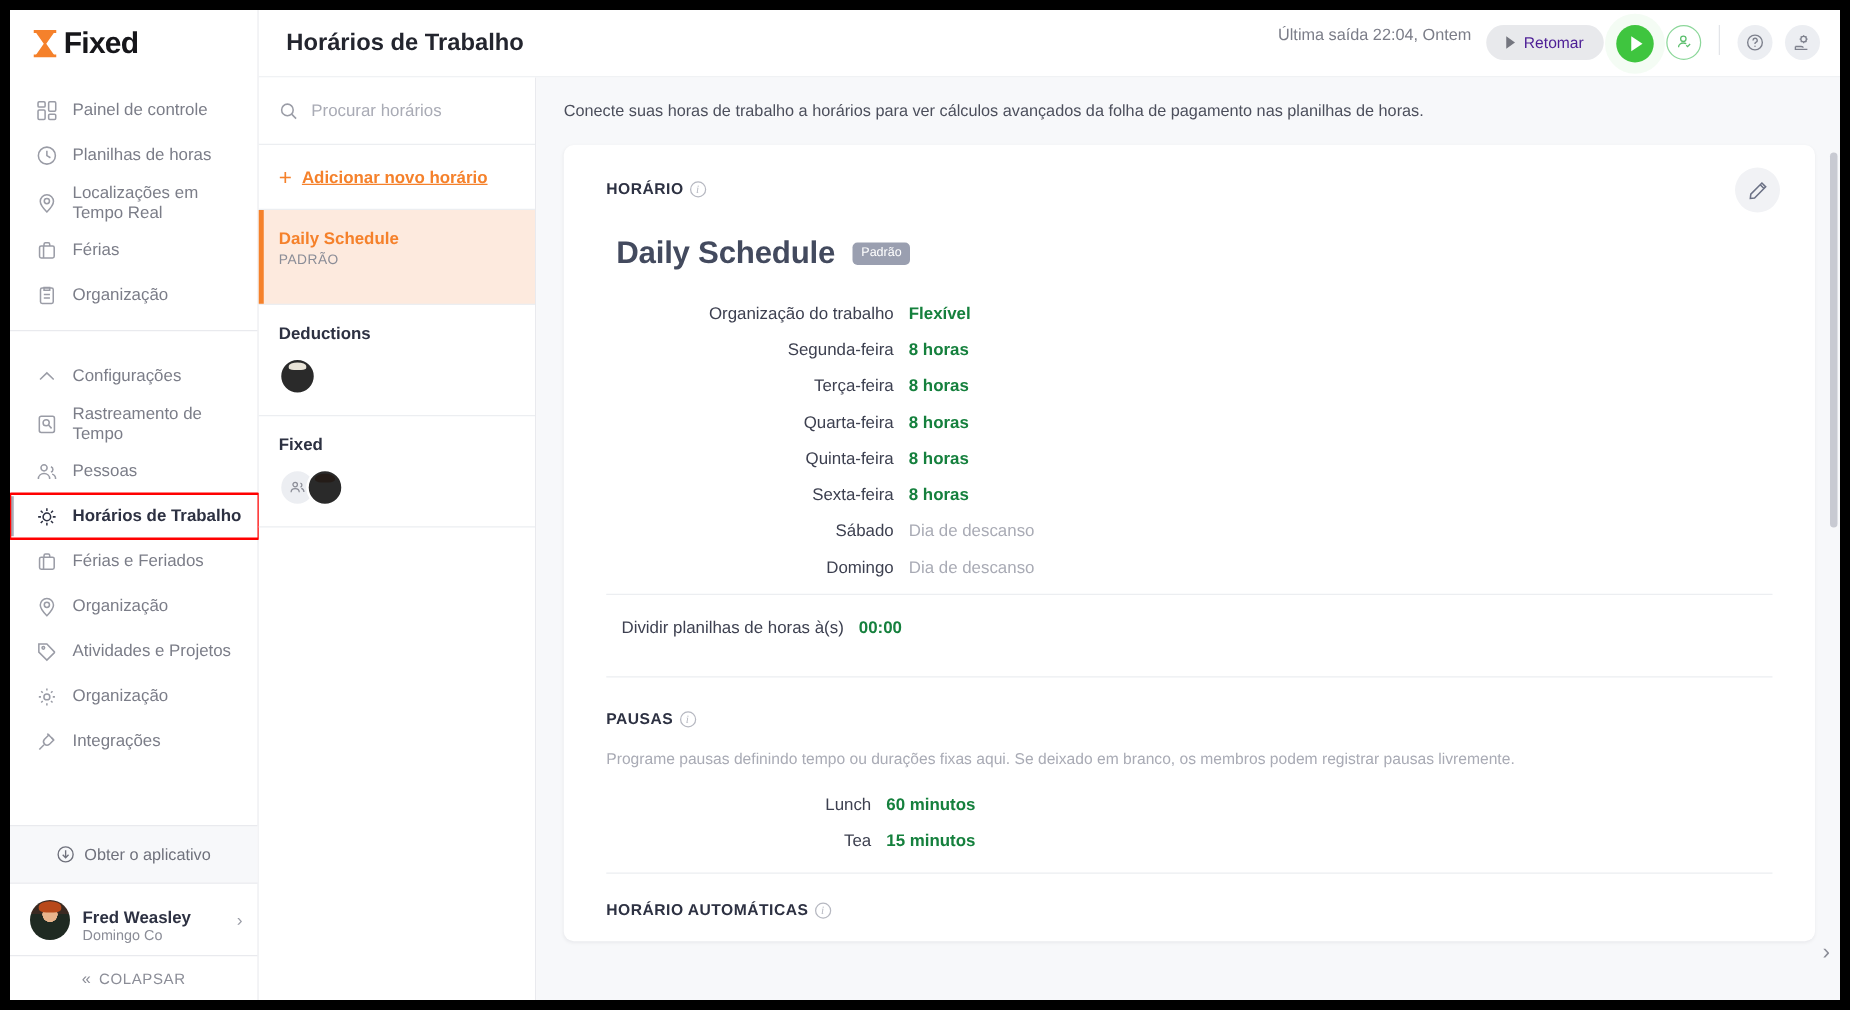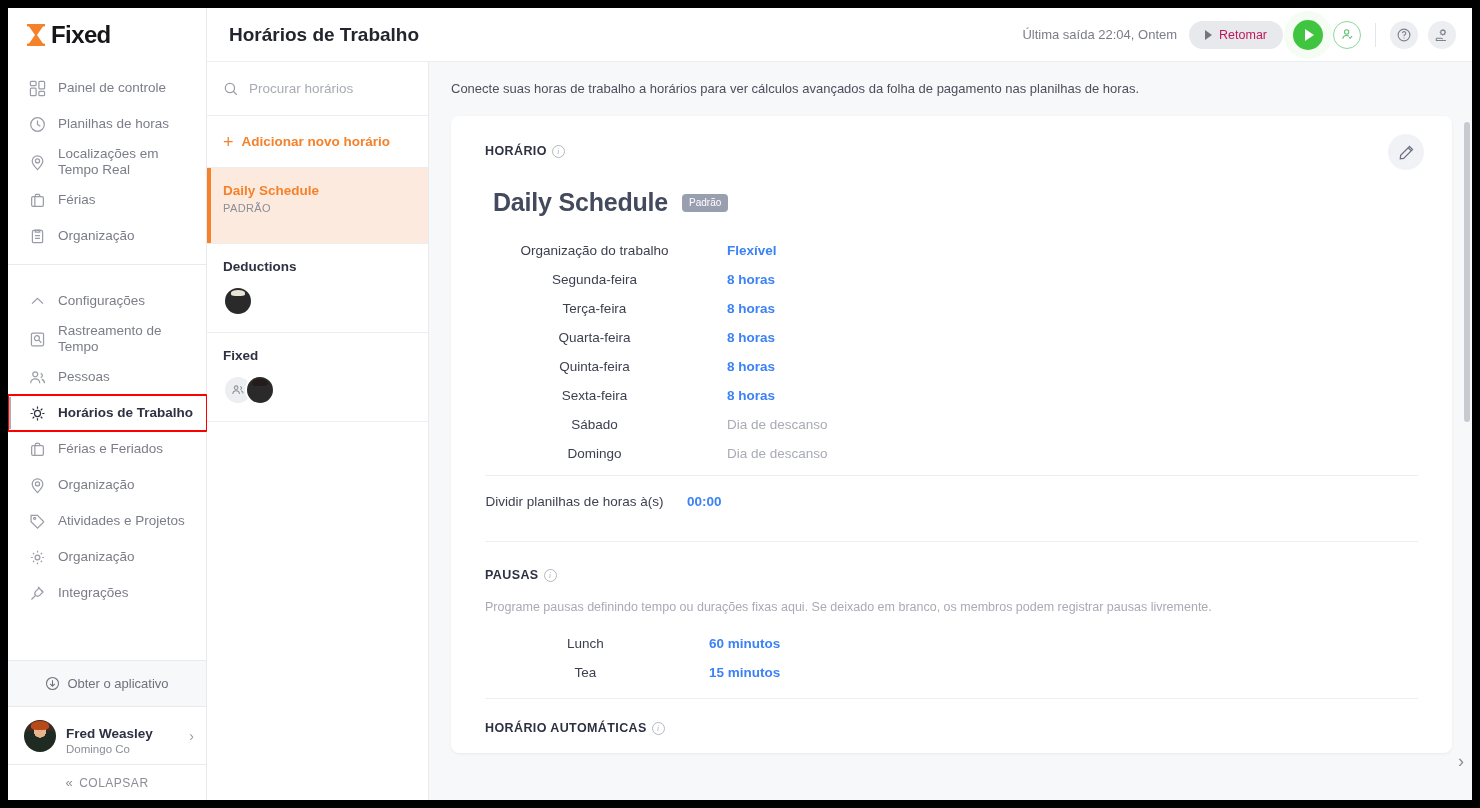--- a/index.html
+++ b/index.html
@@ -169,30 +169,29 @@
     border-bottom: 1px solid #eceef1;
   }
   .page-title {
     font-size: 19px;
     font-weight: bold;
     color: #23252e;
   }
   .top-right {
     margin-left: auto;
     display: flex;
-    align-items: center;
     gap: 10px;
   }
   .last-out { font-size: 13px; color: #7b7d88; margin-right: 2px; }
   .btn-resume {
     display: flex; align-items: center; gap: 7px;
     height: 28px; padding: 0 16px;
     border-radius: 14px;
     background: #e8e9ec;
-    color: #be185d;
+    color: #4c1d95;
     font-size: 12.5px;
     cursor: pointer;
   }
   .btn-resume .tri {
     width: 0; height: 0;
     border-left: 7px solid #74767f;
     border-top: 5px solid transparent;
     border-bottom: 5px solid transparent;
   }
   .btn-play {
@@ -258,21 +257,21 @@
     height: 52px;
     display: flex;
     align-items: center;
     padding: 0 16px;
     border-bottom: 1px solid #eceef1;
     cursor: pointer;
   }
   .add-row .plus {
     color: #f5812b; font-size: 18px; margin-right: 8px; line-height: 1;
   }
-  .add-row .lbl { color: #f5812b; font-size: 13.5px; font-weight: bold; }
+  .add-row .lbl { color: #f5812b; font-size: 13.5px; font-weight: bold; text-decoration: underline; }
   .sched-item {
     padding: 14px 16px 16px 16px;
     border-bottom: 1px solid #eceef1;
     position: relative;
     cursor: pointer;
     min-height: 76px;
   }
   .sched-item.selected {
     background: #fdeade;
   }
@@ -367,26 +366,26 @@
     line-height: 12px;
   }
   .kv {
     display: flex;
     align-items: baseline;
     margin-bottom: 14px;
   }
   .kv .k {
     width: 242px;
     flex: 0 0 242px;
-    text-align: center;
-    padding-right: 23px;
+    text-align: right;
+    padding-right: 12px;
     font-size: 13.5px;
     color: #3d4050;
   }
-  .kv .v { font-size: 13.5px; color: #3b82f6; font-weight: bold; }
+  .kv .v { font-size: 13.5px; color: #15803d; font-weight: bold; }
   .kv .v.muted { color: #a9abb5; font-weight: normal; }
   .hr { height: 1px; background: #eceef1; margin: 14px 0 0 0; }
   .split-row { padding: 18px 0 18px 0; }
   .split-row .kv { margin-bottom: 0; }
   .split-row .kv .k { width: 202px; flex: 0 0 202px; }
   .sec-block { padding-top: 26px; }
   .pausas-desc {
     font-size: 12.5px;
     color: #a9abb5;
     margin: 18px 0 22px 0;

